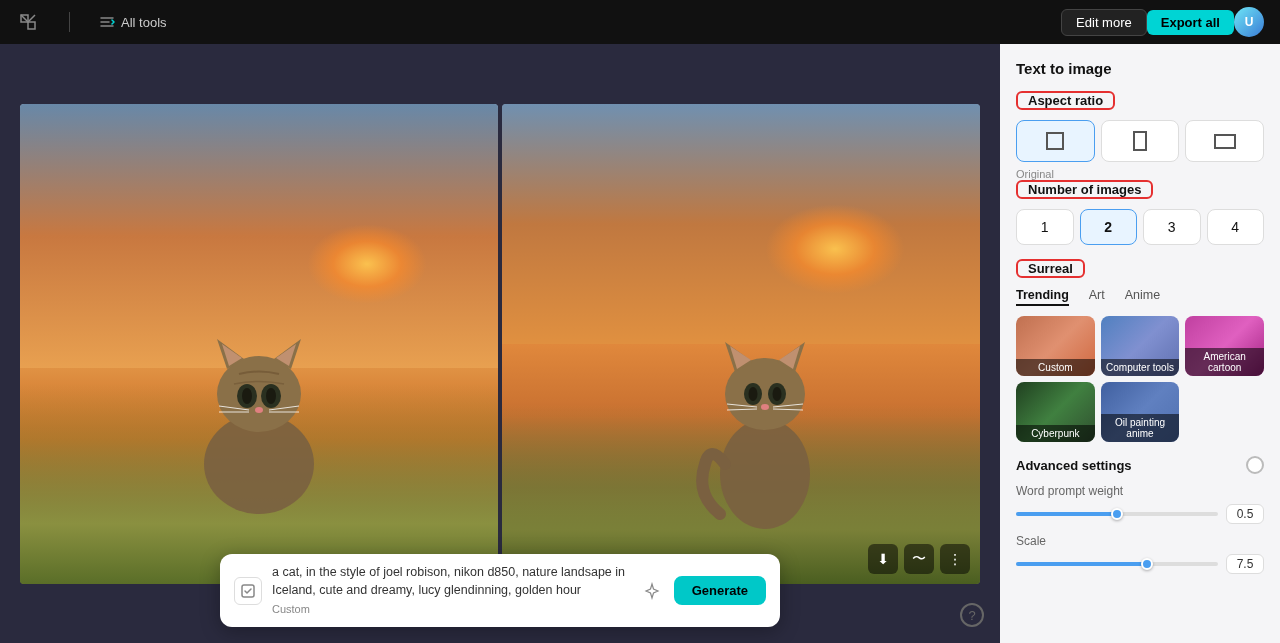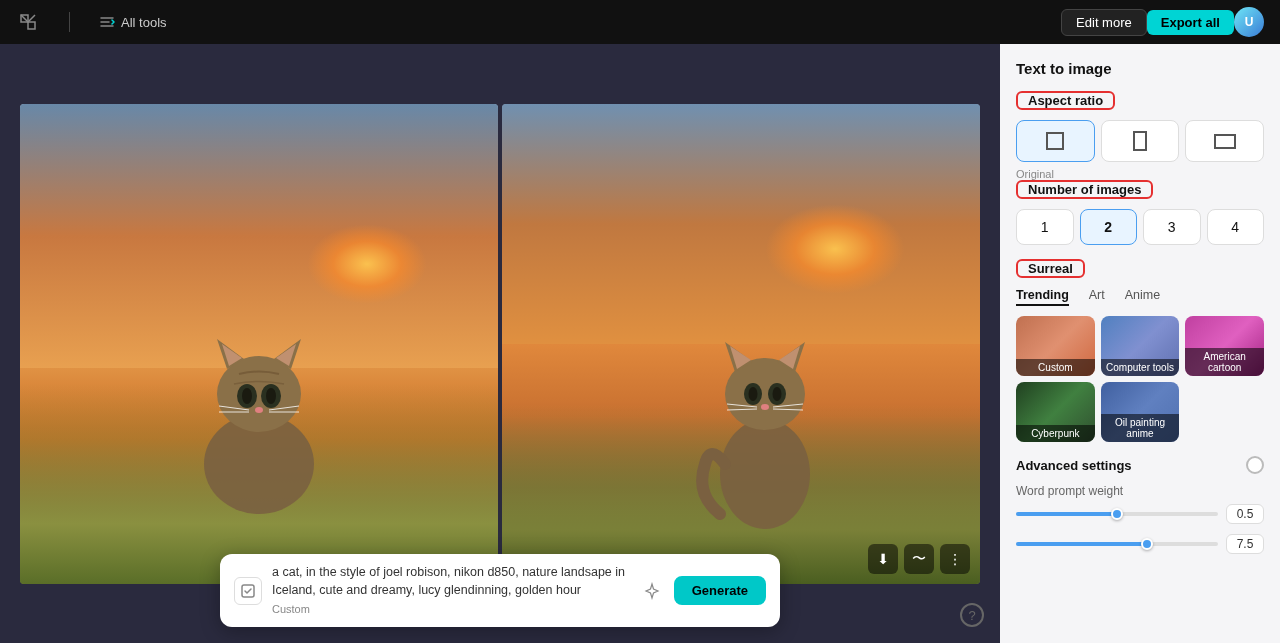--- a/index.html
+++ b/index.html
@@ -711,20 +711,21 @@
 
     <div class="setting-label">Word prompt weight</div>
     <div class="slider-row">
       <div class="slider-track">
         <div class="slider-fill" style="width: 50%"></div>
         <div class="slider-thumb" style="left: calc(50% - 6px)"></div>
       </div>
       <div class="slider-value">0.5</div>
     </div>
 
+    <div class="setting-label">Scale</div>
     <div class="slider-row">
       <div class="slider-track">
         <div class="slider-fill" style="width: 65%"></div>
         <div class="slider-thumb" style="left: calc(65% - 6px)"></div>
       </div>
       <div class="slider-value">7.5</div>
     </div>
   </div>
 </div>
 

